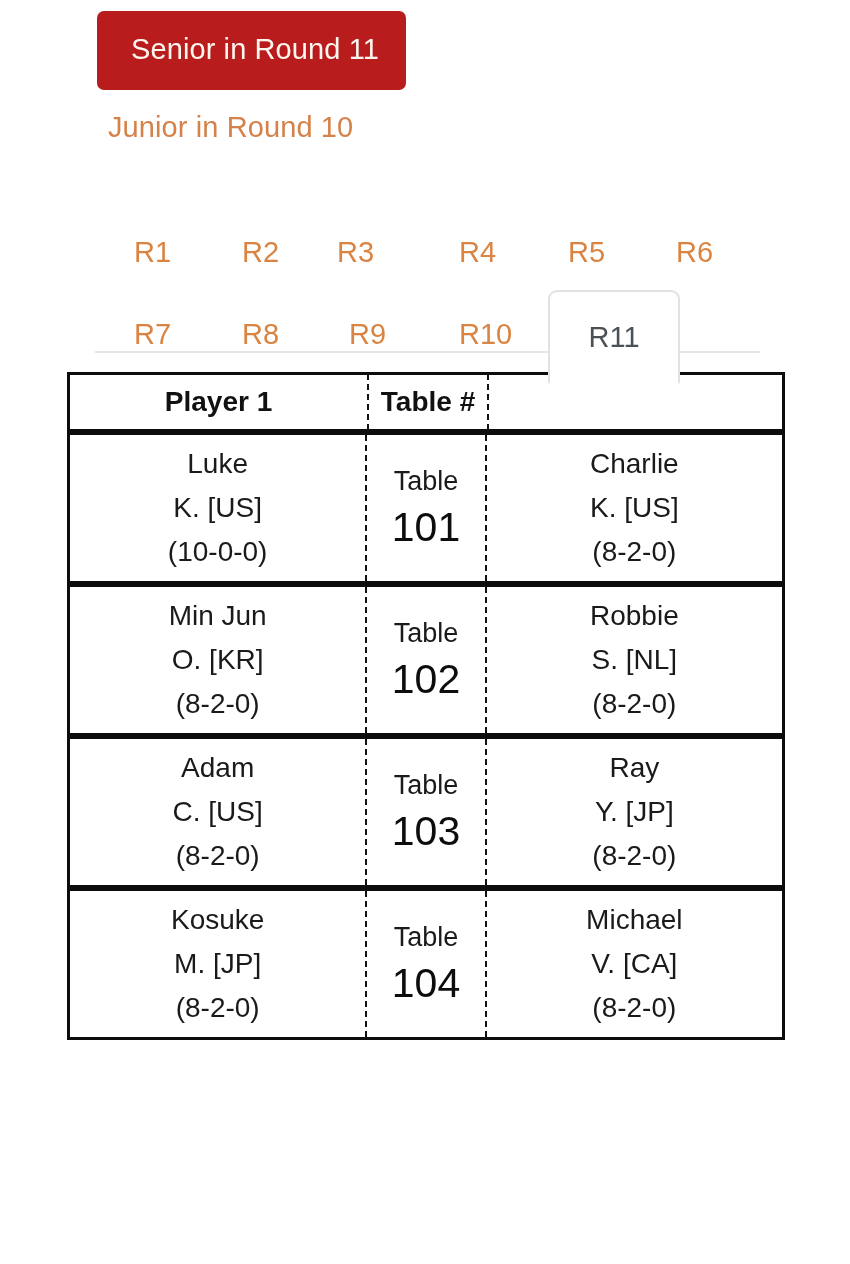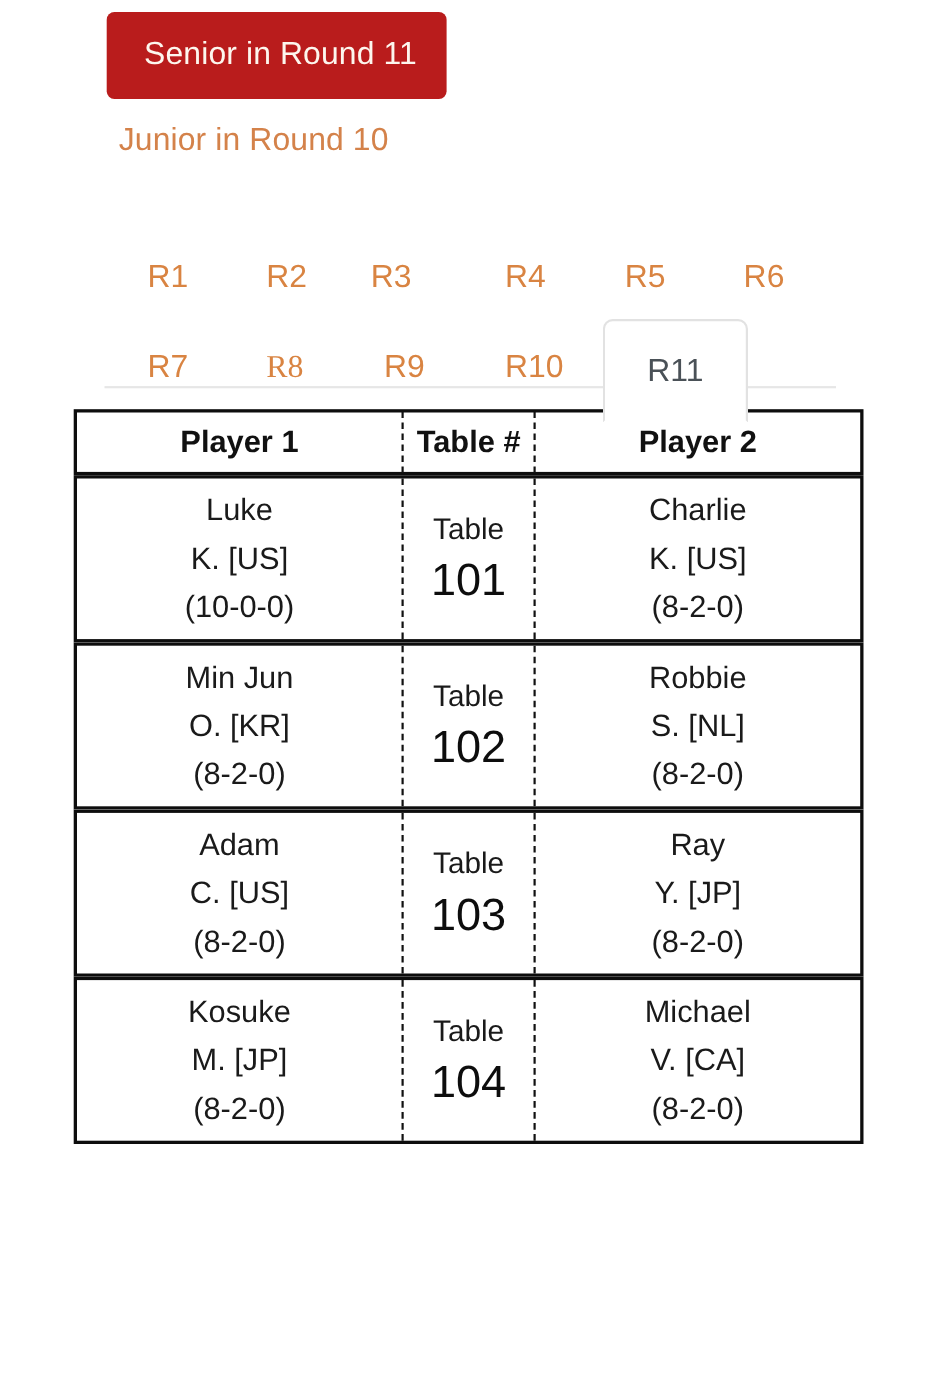--- a/index.html
+++ b/index.html
@@ -183,33 +183,32 @@
 <div class="rounds-wrap">
   <div class="rounds-baseline"></div>
   <div class="rounds-grid">
     <a class="round-tab" href="#" style="left:130px; top:26px;">R1</a>
     <a class="round-tab" href="#" style="left:238px; top:26px;">R2</a>
     <a class="round-tab" href="#" style="left:333px; top:26px;">R3</a>
     <a class="round-tab" href="#" style="left:455px; top:26px;">R4</a>
     <a class="round-tab" href="#" style="left:564px; top:26px;">R5</a>
     <a class="round-tab" href="#" style="left:672px; top:26px;">R6</a>
     <a class="round-tab" href="#" style="left:130px; top:108px;">R7</a>
-    <a class="round-tab" href="#" style="left:238px; top:108px;font-family:Liberation Serif, serif;">R8</a>
+    <a class="round-tab" href="#" style="left:238px; top:108px;">R8</a>
     <a class="round-tab" href="#" style="left:345px; top:108px;">R9</a>
     <a class="round-tab" href="#" style="left:455px; top:108px;">R10</a>
     <a class="round-tab is-active" href="#" style="left:548px; top:84px;">R11</a>
   </div>
 </div>
 
 <div class="pairings">
 
   <div class="pair-card header-card">
     <div class="cell player">Player 1</div>
     <div class="cell tablecol">Table #</div>
-    <div class="cell player">Player 2</div>
   </div>
 
   <div class="pair-card data-card">
     <div class="cell player">
       <div class="pname">Luke</div>
       <div class="pinit">K. [US]</div>
       <div class="precord">(10-0-0)</div>
     </div>
     <div class="cell tablecol">
       <div class="tlabel">Table</div>

